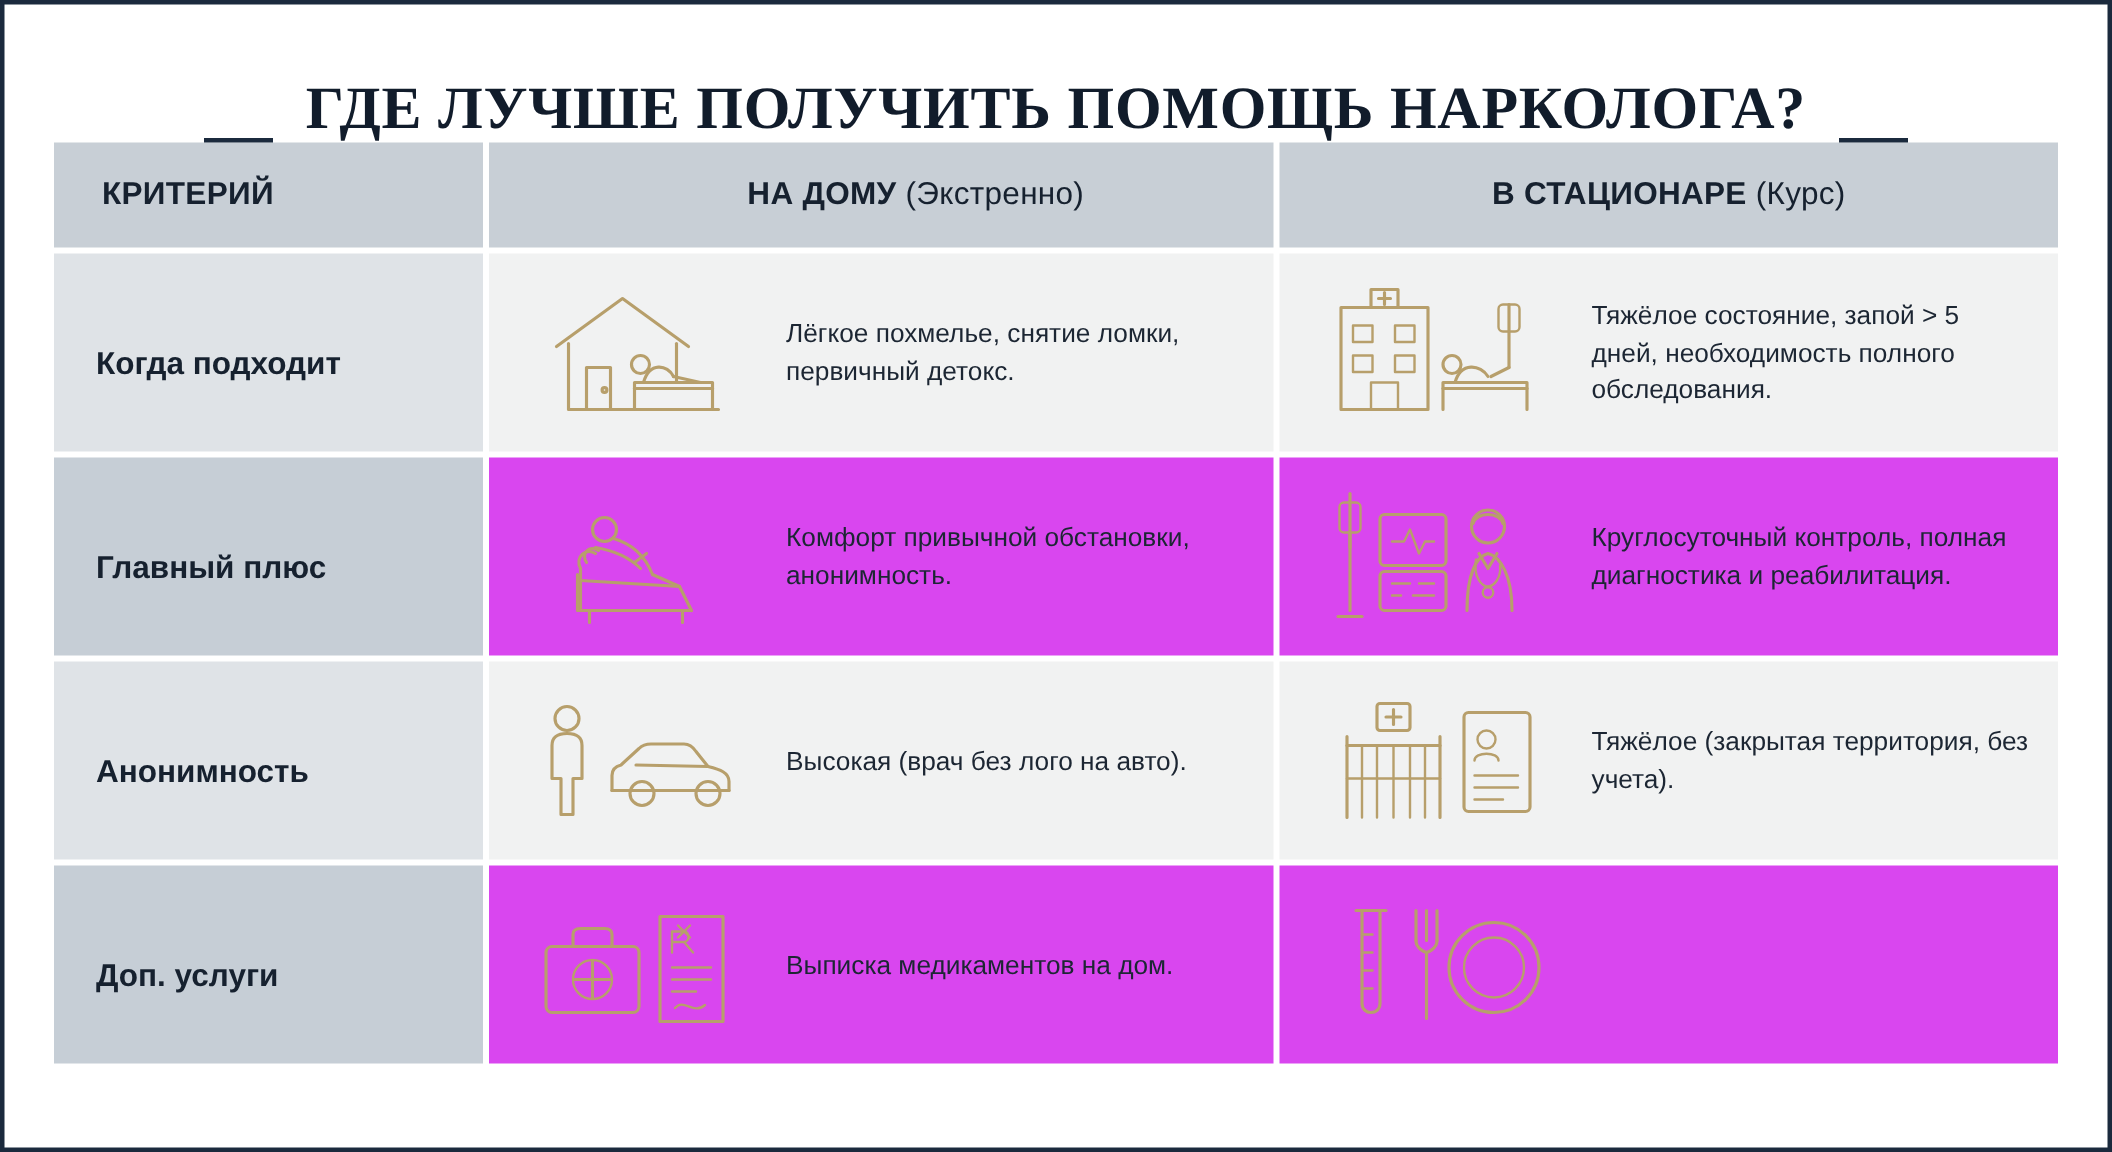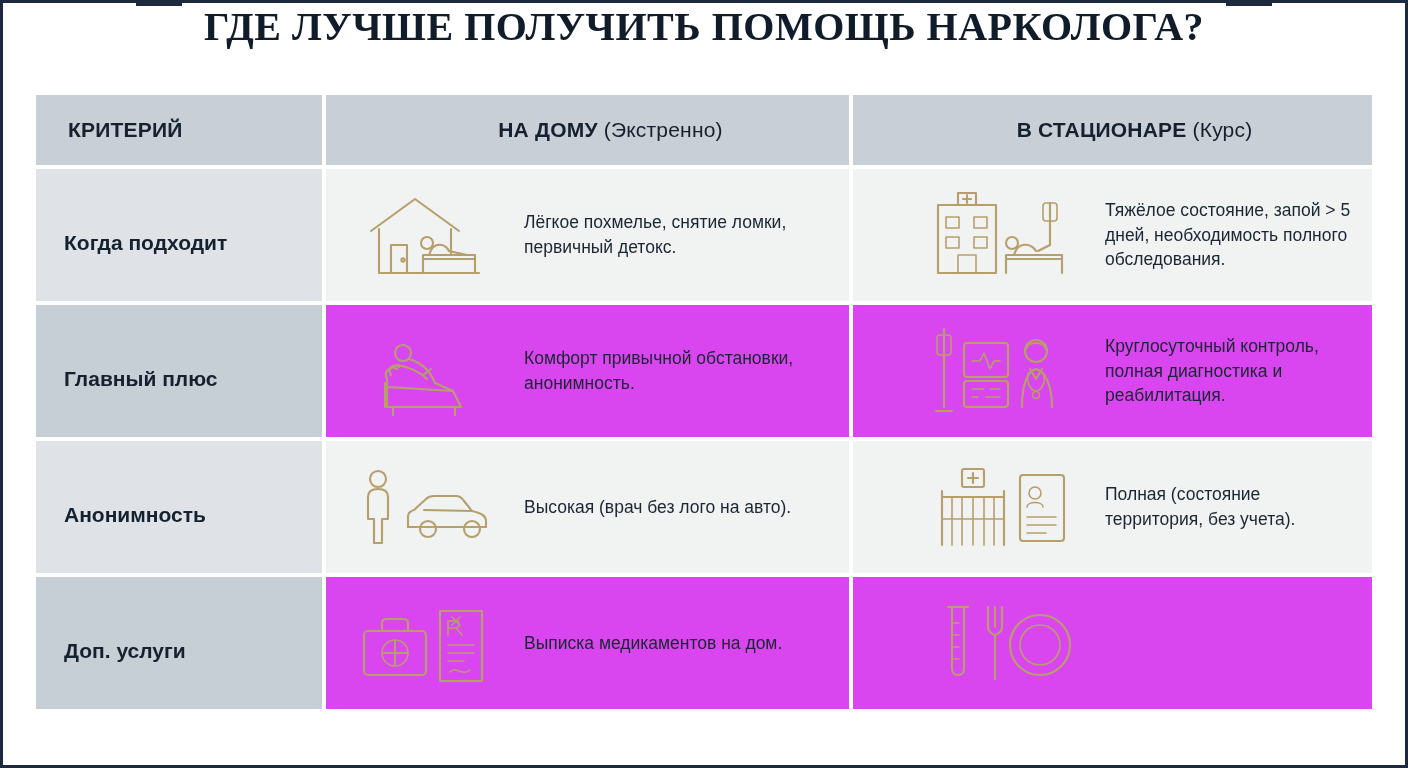--- a/index.html
+++ b/index.html
@@ -21,21 +21,21 @@
     box-sizing: border-box;
     border: 3px solid #1b2a3d;
     padding: 0;
   }
 
   
   .title-row {
     position: relative;
     height: 92px;
     display: flex;
-    align-items: flex-start;
+    align-items: flex-end;
     justify-content: center;
     gap: 22px;
     padding: 0 30px;
     box-sizing: border-box;
   }
   .title-rule {
     flex: 0 0 46px;
     height: 3px;
     background: #1b2a3d;
   }
@@ -57,21 +57,21 @@
   .row {
     display: flex;
     width: 100%;
     box-sizing: border-box;
   }
   .cell {
     box-sizing: border-box;
   }
   .c-crit  { flex: 0 0 286px; }
   .c-home  { flex: 0 0 523px; }
-  .c-hosp  { flex: 1 1 auto; padding-left: 44px; }
+  .c-hosp  { flex: 1 1 auto; }
 
   
   .head .cell {
     height: 70px;
     display: flex;
     align-items: center;
     justify-content: center;
     background: #c8cfd6;
     font-size: 21px;
     font-weight: 700;
@@ -320,21 +320,21 @@
               <path class="ln" d="M14 40 L76 40"></path>
               <path class="ln" d="M14 34 L14 88 M76 34 L76 88"></path>
               <path class="ln-thin" d="M24 40 L24 88 M34 40 L34 88 M45 40 L45 88 M56 40 L56 88 M66 40 L66 88"></path>
               <path class="ln-thin" d="M14 62 L76 62"></path>
               <rect class="ln" x="92" y="18" width="44" height="66" rx="3"></rect>
               <circle class="ln-thin" cx="107" cy="36" r="6"></circle>
               <path class="ln-thin" d="M99 50 C99 44, 115 44, 115 50"></path>
               <path class="ln-thin" d="M99 60 L128 60 M99 68 L128 68 M99 76 L118 76"></path>
             </svg>
           </div>
-          <div class="desc">Полная (состояние территория, без учета).</div>
+          <div class="desc">Тяжёлое (закрытая территория, без учета).</div>
         </div>
       </div>
     </div>
 
     <div class="row-gap"></div>
 
     <div class="row body-row alt">
       <div class="cell c-crit">
         <div class="crit-label">Доп. услуги</div>
       </div>

